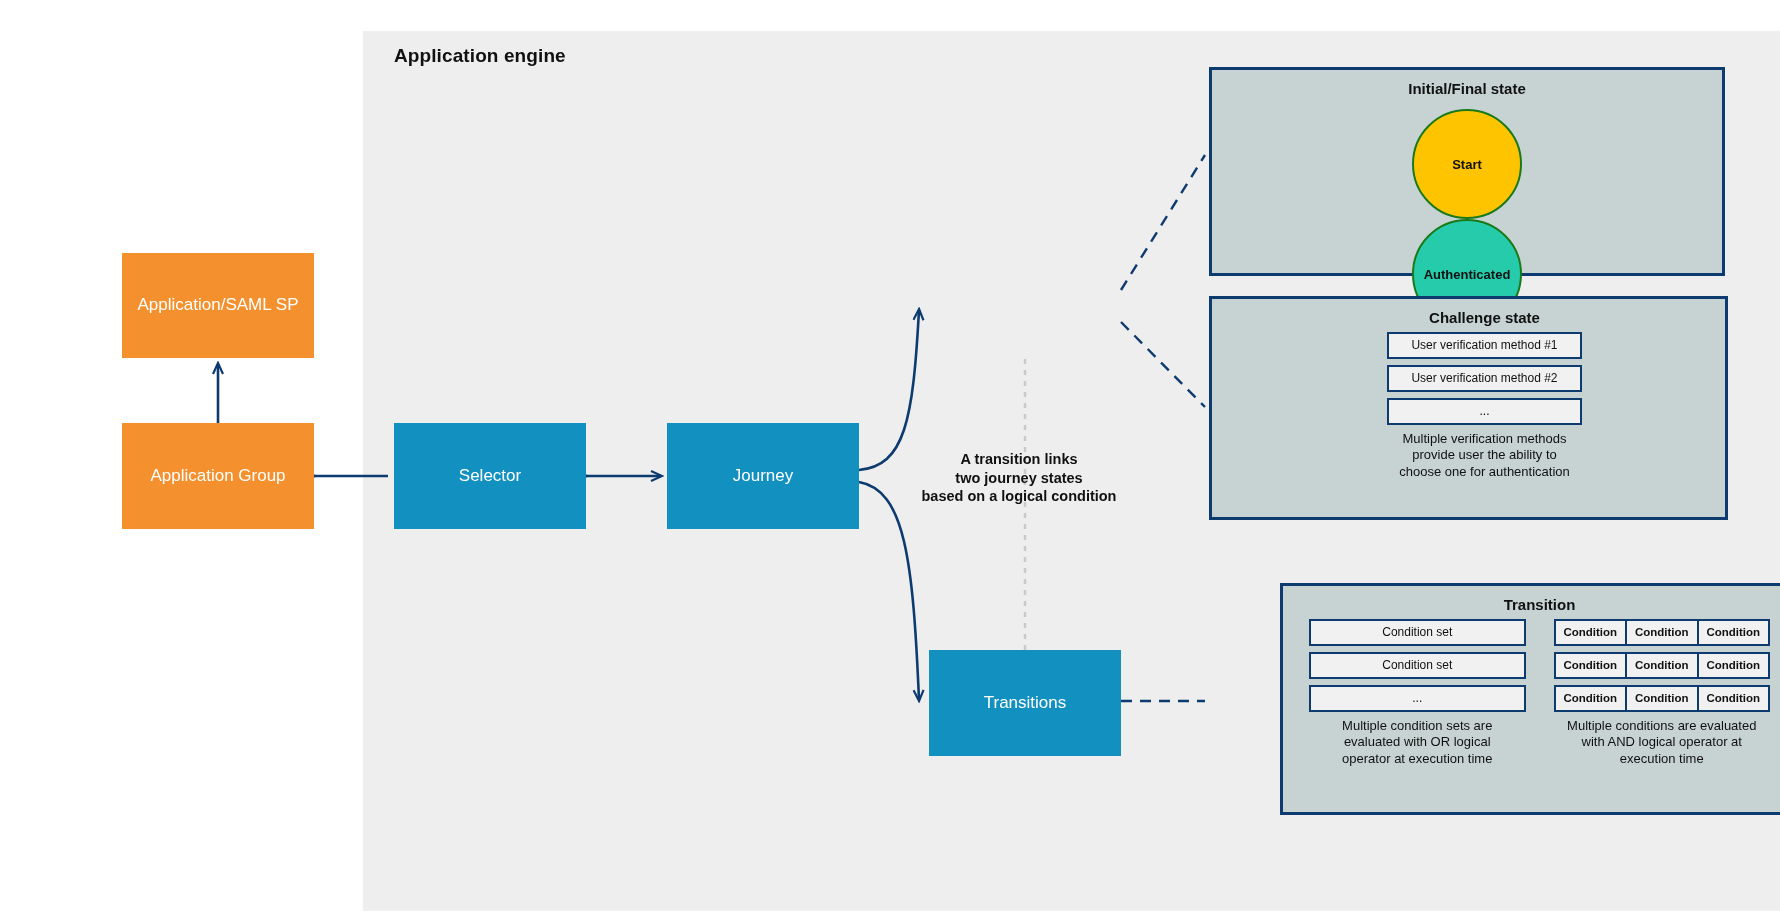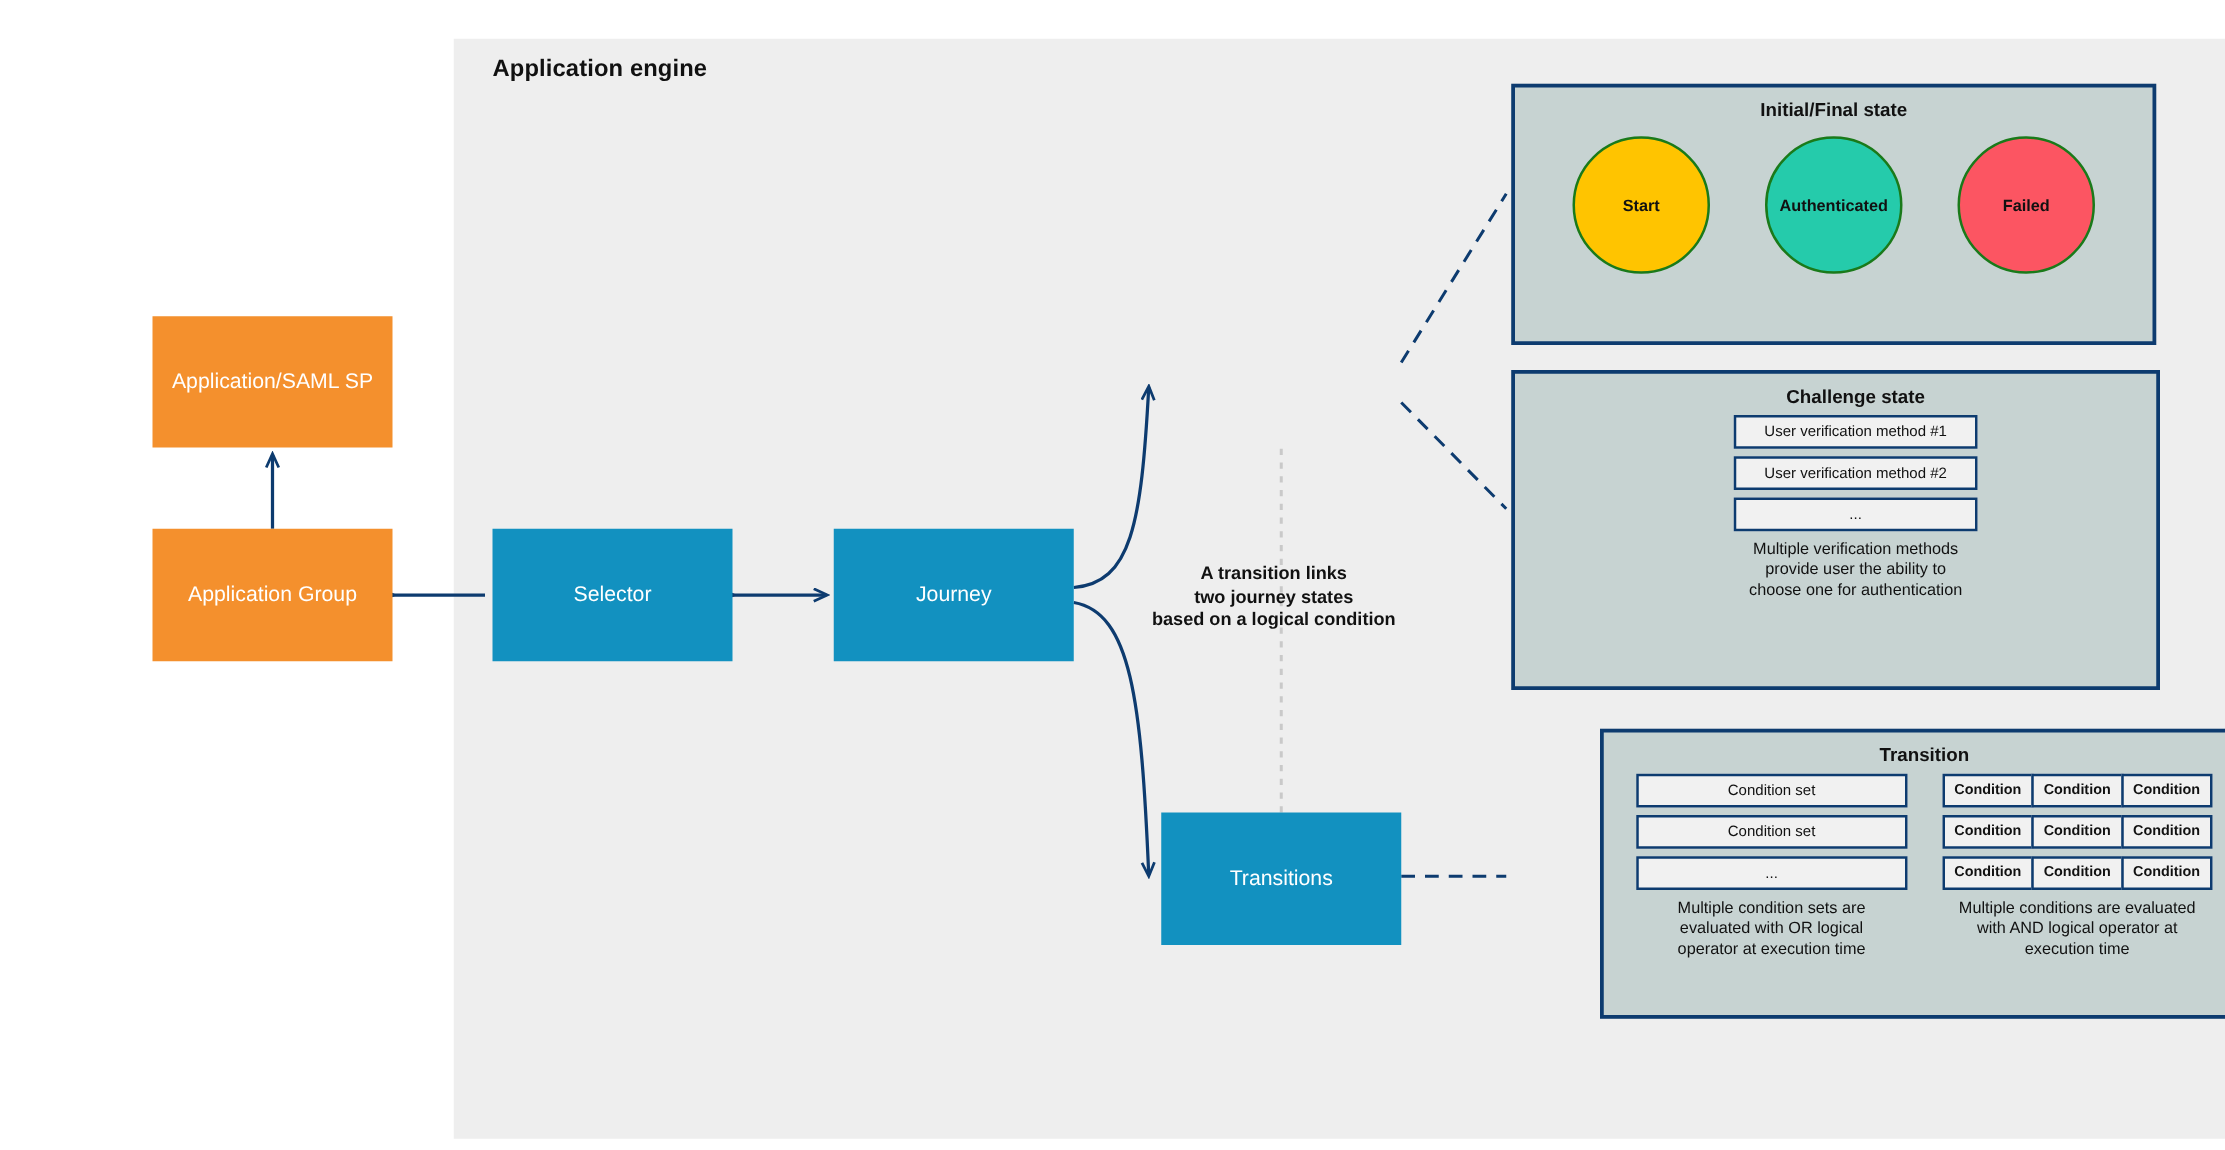--- a/index.html
+++ b/index.html
@@ -42,27 +42,27 @@
   
   .panel{
     position:absolute;box-sizing:border-box;
     background:#c7d3d2;border:3px solid #0d3b6f;
   }
   .panel-title{
     text-align:center;font-size:15px;font-weight:bold;color:#111111;
     margin-top:10px;margin-bottom:6px;
   }
   #p-initial  {left:1209px;top:67px; width:516px;height:209px;}
-  #p-challenge{left:1209px;top:296px;width:519px;height:256px;padding-left:32px;}
+  #p-challenge{left:1209px;top:296px;width:519px;height:224px;padding-left:32px;}
   #p-transition{left:1280px;top:583px;width:519px;height:232px;}
 
   
   .circle-row{
     display:flex;justify-content:space-around;align-items:center;
-    margin-top:12px;padding:0 24px;
+    margin-top:12px;padding:0 24px;flex-direction:column;
   }
   .circle{
     width:110px;height:110px;border-radius:50%;
     border:2px solid #1a7a1a;
     display:flex;align-items:center;justify-content:center;
     font-size:13px;font-weight:bold;color:#111111;text-align:center;
     box-sizing:border-box;
   }
 
   

